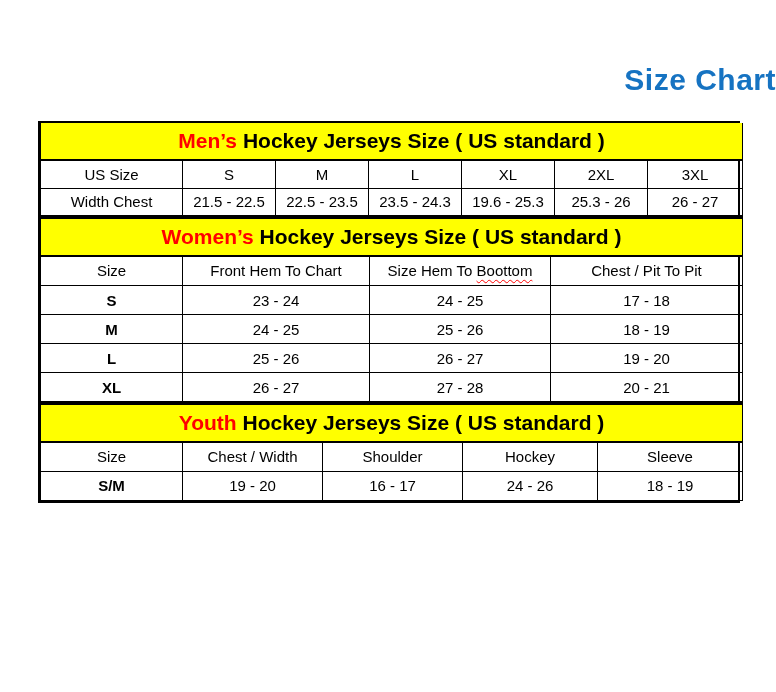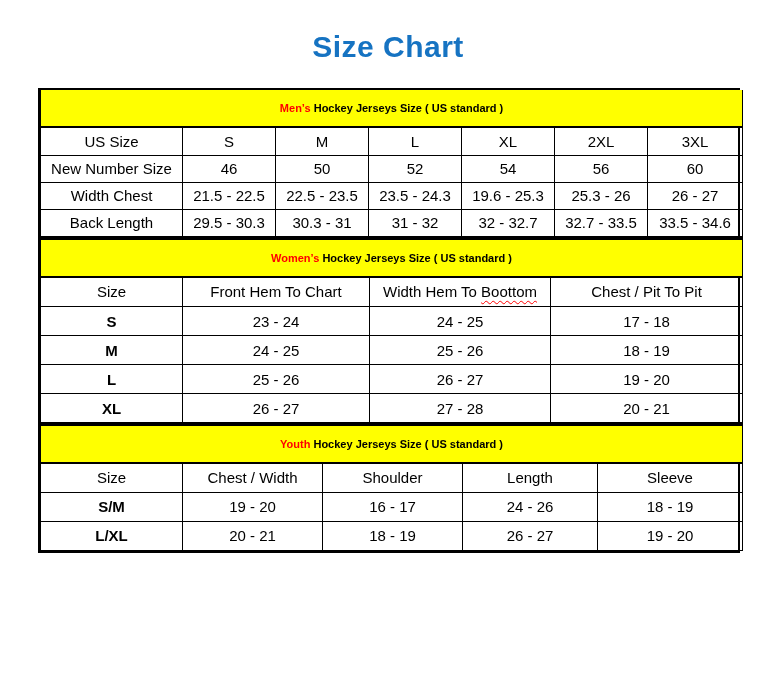--- a/index.html
+++ b/index.html
@@ -5,25 +5,25 @@
   html, body {
     margin: 0;
     padding: 0;
     background: #ffffff;
     width: 776px;
     height: 692px;
     font-family: "Liberation Sans", sans-serif;
     color: #000;
   }
   .title {
-    margin: 29px 0 23px 0;
+    margin: 62px 0 23px 0;
     font-size: 30px;
     line-height: 36px;
     font-weight: bold;
-    text-align: center;
+    text-align: right;
     color: var(--title_blue, #1673C2);
     letter-spacing: 0.5px;
   }
   .chart {
     margin-left: 38px;
     width: 702px;
     border: 2px solid var(--border_black, #000);
     box-sizing: border-box;
   }
   table.tbl {
@@ -36,21 +36,21 @@
     text-align: center;
     vertical-align: middle;
     padding: 0 2px;
     font-size: 15px;
     white-space: nowrap;
     overflow: hidden;
   }
   tr.band td {
     background: var(--section_yellow, #FFFF00);
     font-weight: bold;
-    font-size: 11px;
+    font-size: 21px;
     height: 36px;
     border-bottom: 2px solid var(--border_black, #000);
   }
   table.mens tr.band td { border-top: 0; }
   table.womens tr.band td, table.youth tr.band td {
     border-top: 3px solid var(--border_black, #000);
   }
   tr.head th { font-weight: normal; }
   .mens  tr.head { height: 28px; }
   .mens  tr.data { height: 27px; }
@@ -96,45 +96,27 @@
     <tr class="head">
       <th>US Size</th>
       <th>S</th>
       <th>M</th>
       <th>L</th>
       <th>XL</th>
       <th>2XL</th>
       <th>3XL</th>
     </tr>
     <tr class="data">
-      <td class="rowlabel">New Number Size</td>
-      <td>46</td>
-      <td>50</td>
-      <td>52</td>
-      <td>54</td>
-      <td>56</td>
-      <td>60</td>
-    </tr>
-    <tr class="data">
       <td class="rowlabel">Width Chest</td>
       <td>21.5 - 22.5</td>
       <td>22.5 - 23.5</td>
       <td>23.5 - 24.3</td>
       <td>19.6 - 25.3</td>
       <td>25.3 - 26</td>
       <td>26 - 27</td>
-    </tr>
-    <tr class="data">
-      <td class="rowlabel">Back Length</td>
-      <td>29.5 - 30.3</td>
-      <td>30.3 - 31</td>
-      <td>31 - 32</td>
-      <td>32 - 32.7</td>
-      <td>32.7 - 33.5</td>
-      <td>33.5 - 34.6</td>
     </tr>
   </tbody>
     </table>
 
   <table class="tbl womens">
     <colgroup>
       <col style="width:142px">
         <col style="width:187px">
         <col style="width:181px">
         <col style="width:192px">
@@ -143,21 +125,21 @@
         <tr class="band">
       <td colspan="4">
         <span class="accent">Women’s</span>
         <span>Hockey Jerseys Size ( US standard )</span>
       </td>
     </tr>
     <tr class="head">
       <th>Size</th>
       <th>Front Hem To Chart</th>
       <th>
-        <span>Width Hem To</span>
+        <span>Size Hem To</span>
         <span class="wavy">Boottom</span>
       </th>
       <th>Chest / Pit To Pit</th>
     </tr>
     <tr class="data">
       <td class="rowlabel">S</td>
       <td>23 - 24</td>
       <td>24 - 25</td>
       <td>17 - 18</td>
     </tr>
@@ -194,33 +176,26 @@
         <tr class="band">
       <td colspan="5">
         <span class="accent">Youth</span>
         <span>Hockey Jerseys Size ( US standard )</span>
       </td>
     </tr>
     <tr class="head">
       <th>Size</th>
       <th>Chest / Width</th>
       <th>Shoulder</th>
-      <th>Length</th>
+      <th>Hockey</th>
       <th>Sleeve</th>
     </tr>
     <tr class="data">
       <td class="rowlabel">S/M</td>
       <td>19 - 20</td>
       <td>16 - 17</td>
       <td>24 - 26</td>
       <td>18 - 19</td>
     </tr>
-    <tr class="data">
-      <td class="rowlabel">L/XL</td>
-      <td>20 - 21</td>
-      <td>18 - 19</td>
-      <td>26 - 27</td>
-      <td>19 - 20</td>
-    </tr>
   </tbody>
     </table>
 
 </div>
 
 </body></html>

